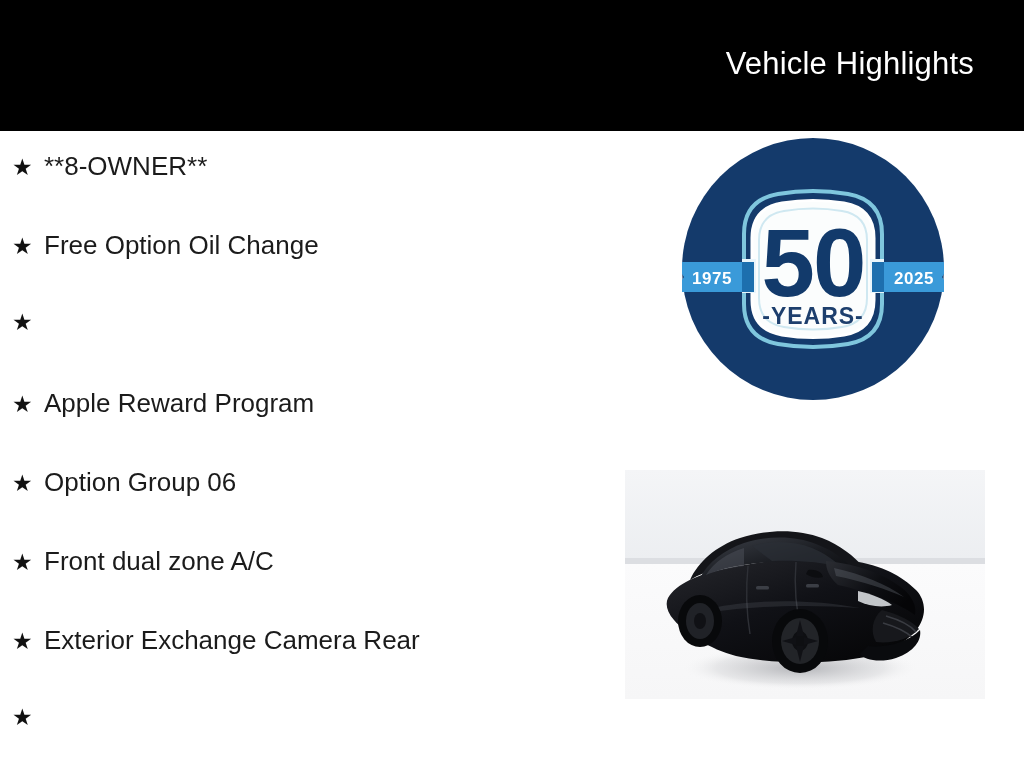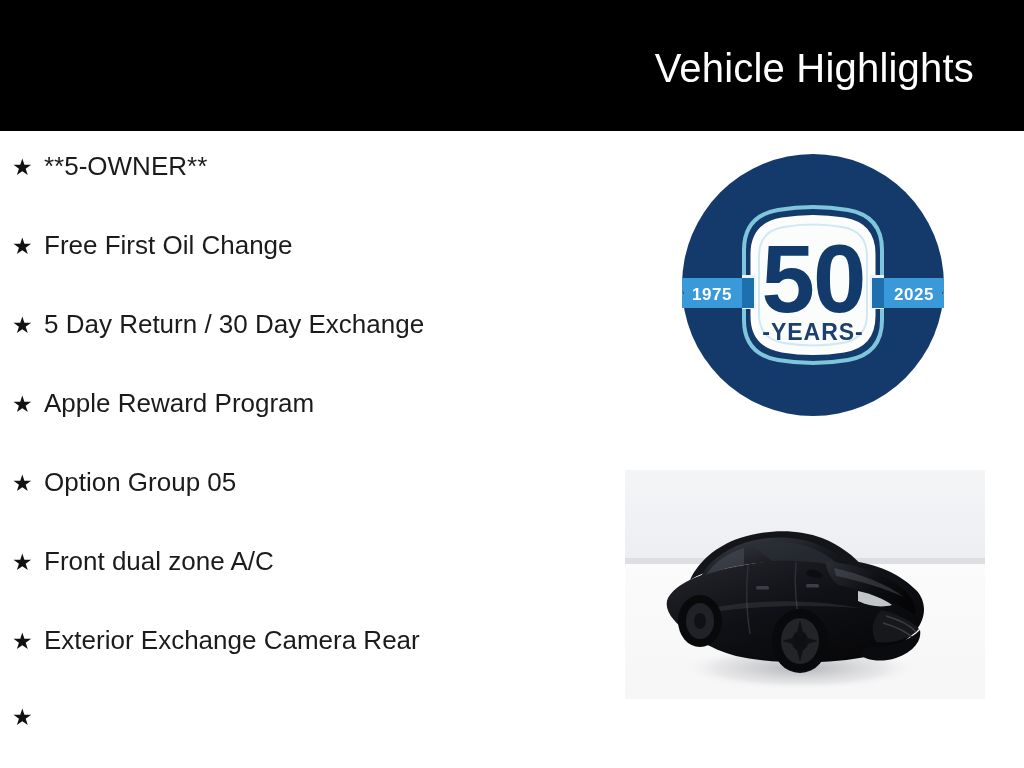--- a/index.html
+++ b/index.html
@@ -24,21 +24,21 @@
     width: 1024px;
     height: 131px;
     background: #000000;
     box-sizing: border-box;
   }
   .header-title {
     position: absolute;
     right: 50px;
     top: 46px;
     color: #ffffff;
-    font-size: 40px;
+    font-size: 31px;
     font-weight: 400;
     letter-spacing: 0.2px;
     white-space: nowrap;
     font-family: "Liberation Sans", sans-serif;
   }
 
   
   .highlights-list {
     position: absolute;
     left: 0;
@@ -71,21 +71,21 @@
     line-height: 1;
     color: #1b1b1b;
     white-space: nowrap;
     font-family: "Liberation Sans", sans-serif;
   }
 
   
   .badge-wrap {
     position: absolute;
     left: 682px;
-    top: 154px;
+    top: 138px;
     width: 262px;
     height: 262px;
   }
   .badge-svg {
     display: block;
     width: 262px;
     height: 262px;
   }
 
   
@@ -107,37 +107,36 @@
 </head>
 <body>
 
 <div class="header-bar">
   <div class="header-title">Vehicle Highlights</div>
 </div>
 
 <ul class="highlights-list">
   <li class="highlight-item">
     <span class="star-icon">★</span>
-    <span class="highlight-label">**5-OWNER**</span>
-  </li>
-  <li class="highlight-item">
-    <span class="star-icon">★</span>
-    <span class="highlight-label">Free First Oil Change</span>
-  </li>
-  <li class="highlight-item">
-    <span class="star-icon">★</span>
-    <span class="highlight-label">5 Day Return / 30 Day Exchange</span>
+    <span class="highlight-label">**8-OWNER**</span>
+  </li>
+  <li class="highlight-item">
+    <span class="star-icon">★</span>
+    <span class="highlight-label">Free Option Oil Change</span>
+  </li>
+  <li class="highlight-item">
+    <span class="star-icon">★</span>
   </li>
   <li class="highlight-item">
     <span class="star-icon">★</span>
     <span class="highlight-label">Apple Reward Program</span>
   </li>
   <li class="highlight-item">
     <span class="star-icon">★</span>
-    <span class="highlight-label">Option Group 05</span>
+    <span class="highlight-label">Option Group 06</span>
   </li>
   <li class="highlight-item">
     <span class="star-icon">★</span>
     <span class="highlight-label">Front dual zone A/C</span>
   </li>
   <li class="highlight-item">
     <span class="star-icon">★</span>
     <span class="highlight-label">Exterior Exchange Camera Rear</span>
   </li>
   <li class="highlight-item">

